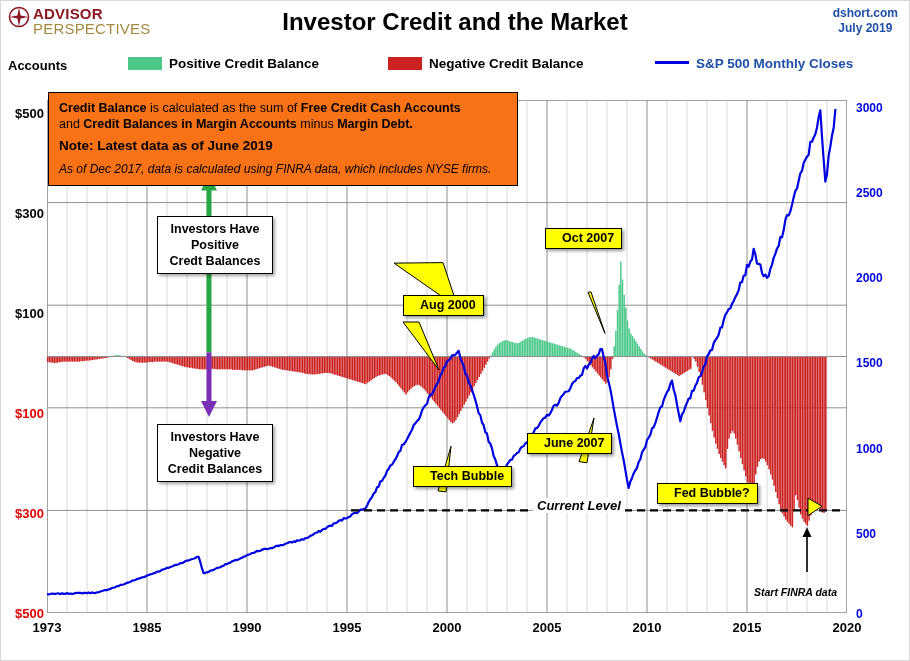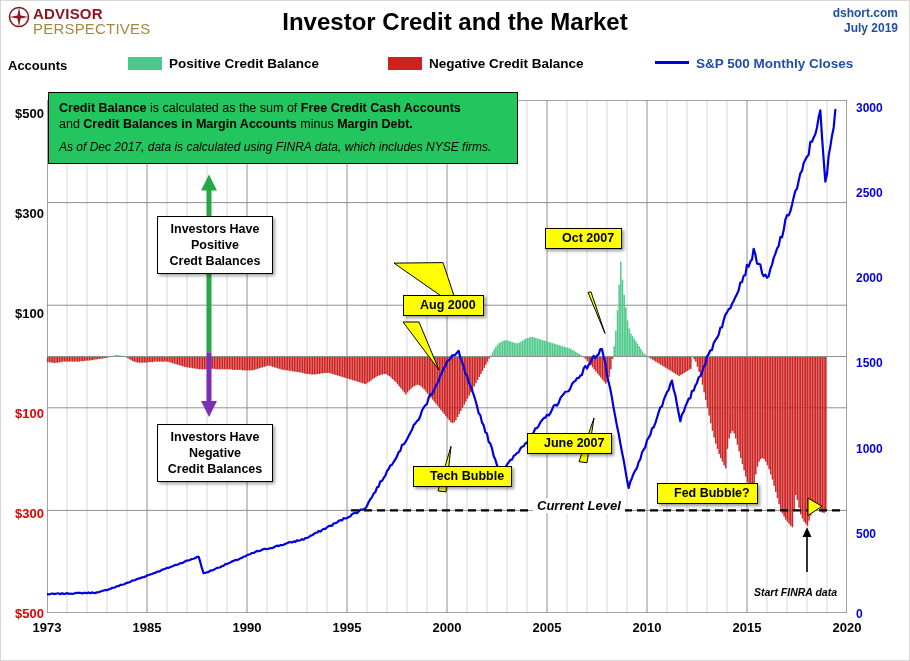--- a/index.html
+++ b/index.html
@@ -16,21 +16,21 @@
   #logo{position:absolute;left:8px;top:4px;width:150px;height:38px;}
   #logo .mark{position:absolute;left:0;top:2px;width:22px;height:22px;}
   #logo .l1{position:absolute;left:25px;top:1px;font-size:15px;font-weight:bold;color:#8c1724;letter-spacing:.2px;}
   #logo .l2{position:absolute;left:25px;top:16px;font-size:15px;color:#a3893f;letter-spacing:.2px;}
 
   #chart-title{
     position:absolute;left:0;right:0;top:8px;
     text-align:center;font-size:24px;font-weight:bold;color:#000;
   }
   #source{
-    position:absolute;right:12px;top:6px;text-align:right;
+    position:absolute;right:12px;top:6px;text-align:center;
     font-size:12px;font-weight:bold;color:#1f4fa8;line-height:15px;
   }
 
   
   #units{position:absolute;left:8px;top:58px;font-size:13px;font-weight:bold;color:#000;}
   .leg{position:absolute;top:56px;font-size:13.5px;font-weight:bold;}
   .leg .sw{display:inline-block;width:34px;height:13px;vertical-align:-2px;margin-right:7px;}
   .leg .ln{display:inline-block;width:34px;height:0;border-top:3px solid #0000e0;vertical-align:4px;margin-right:7px;}
   #leg-pos{left:128px;color:#000;}
   #leg-neg{left:388px;color:#000;}
@@ -43,21 +43,21 @@
   
   .ylab{position:absolute;font-size:13px;font-weight:bold;text-align:right;width:42px;}
   .ylab.pos{color:#000;}
   .ylab.neg{color:#e00000;}
   .y2lab{position:absolute;font-size:12px;font-weight:bold;color:#0000e0;left:856px;}
   .xlab{position:absolute;font-size:13px;font-weight:bold;color:#000;top:620px;width:60px;text-align:center;}
 
   
   #notebox{
     position:absolute;left:48px;top:92px;width:470px;
-    background:#22c55e;border:1.5px solid #000;
+    background:#f97316;border:1.5px solid #000;
     padding:7px 10px 8px 10px;box-sizing:border-box;
     font-size:12.5px;color:#000;line-height:16px;
   }
   #notebox .r1,#notebox .r2{white-space:nowrap;}
   #notebox .r3{font-weight:bold;font-size:13.5px;margin-top:6px;}
   #notebox .r4{font-style:italic;font-size:12px;margin-top:7px;white-space:nowrap;}
   #notebox b{font-weight:bold;}
 
   
   .ibox{
@@ -688,20 +688,21 @@
     </svg>
 </div>
 
 <div id="notebox">
   <div class="r1">
     <b>Credit Balance</b><span> is calculated as the sum of </span><b>Free Credit Cash Accounts</b>
   </div>
   <div class="r2">
     <span>and </span><b>Credit Balances in Margin Accounts</b><span> minus </span><b>Margin Debt.</b>
   </div>
+  <div class="r3">Note: Latest data as of June 2019</div>
   <div class="r4">As of Dec 2017, data is calculated using  FINRA data, which includes NYSE firms.</div>
 </div>
 
 <div class="ibox" id="ibox-pos">
   <div>Investors Have</div>
   <div>Positive</div>
   <div>Credt Balances</div>
 </div>
 <div class="ibox" id="ibox-neg">
   <div>Investors Have</div>

